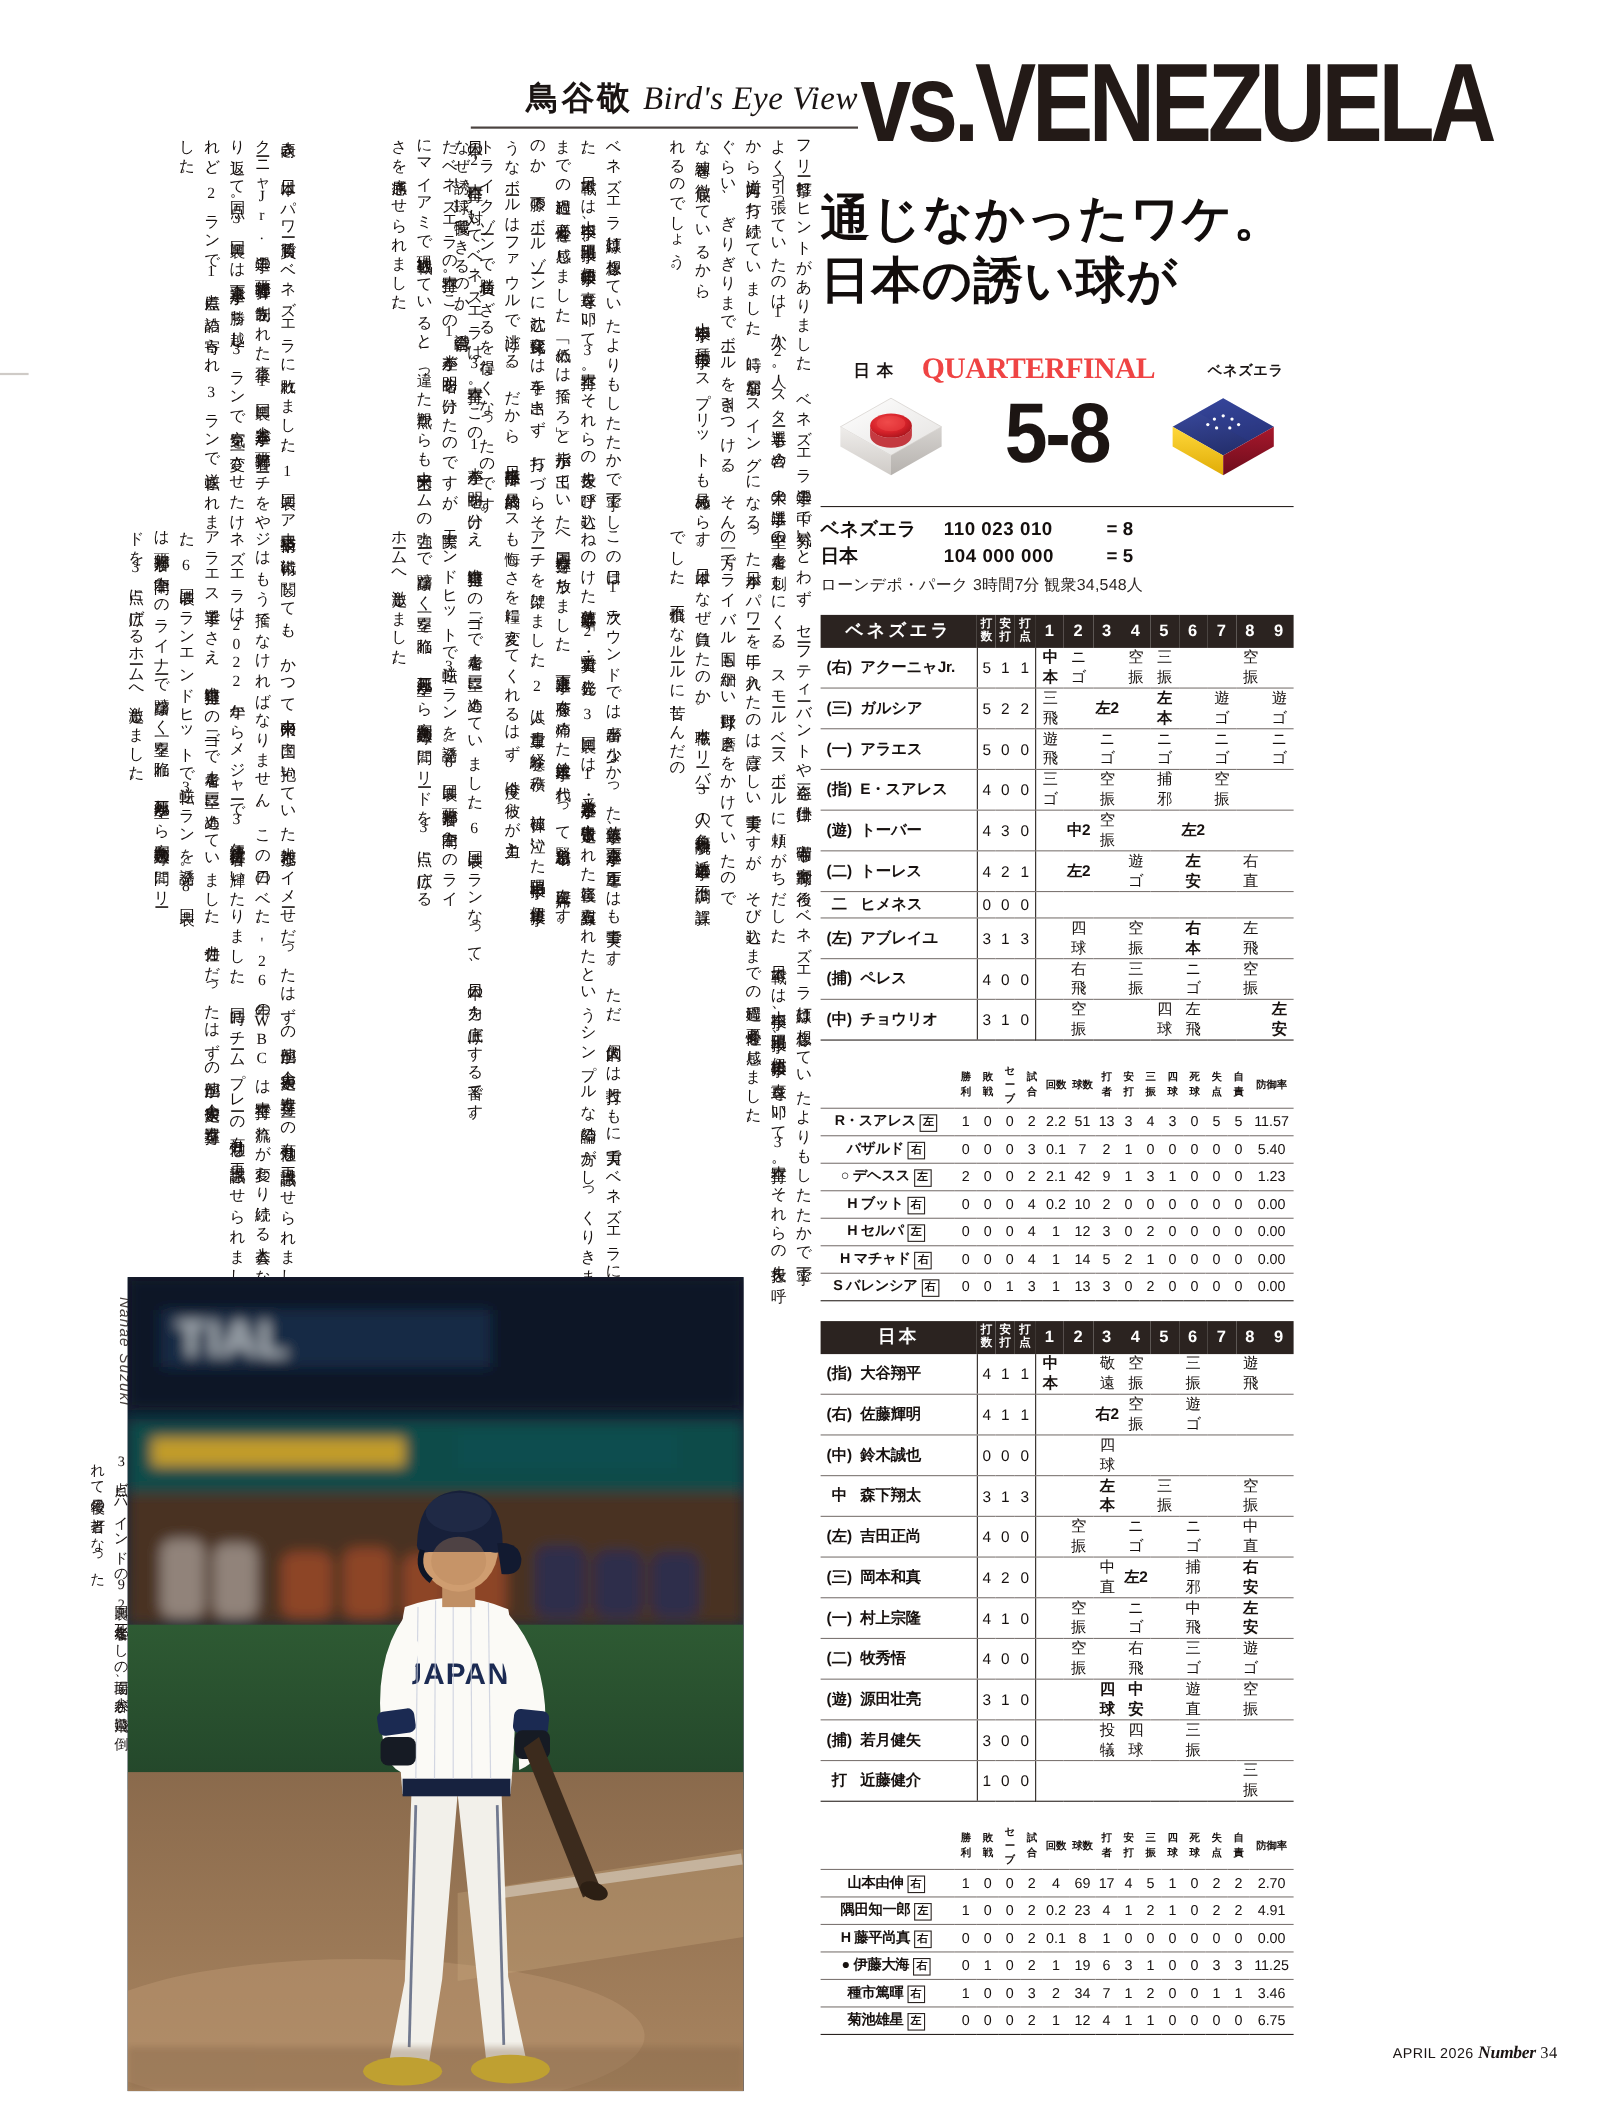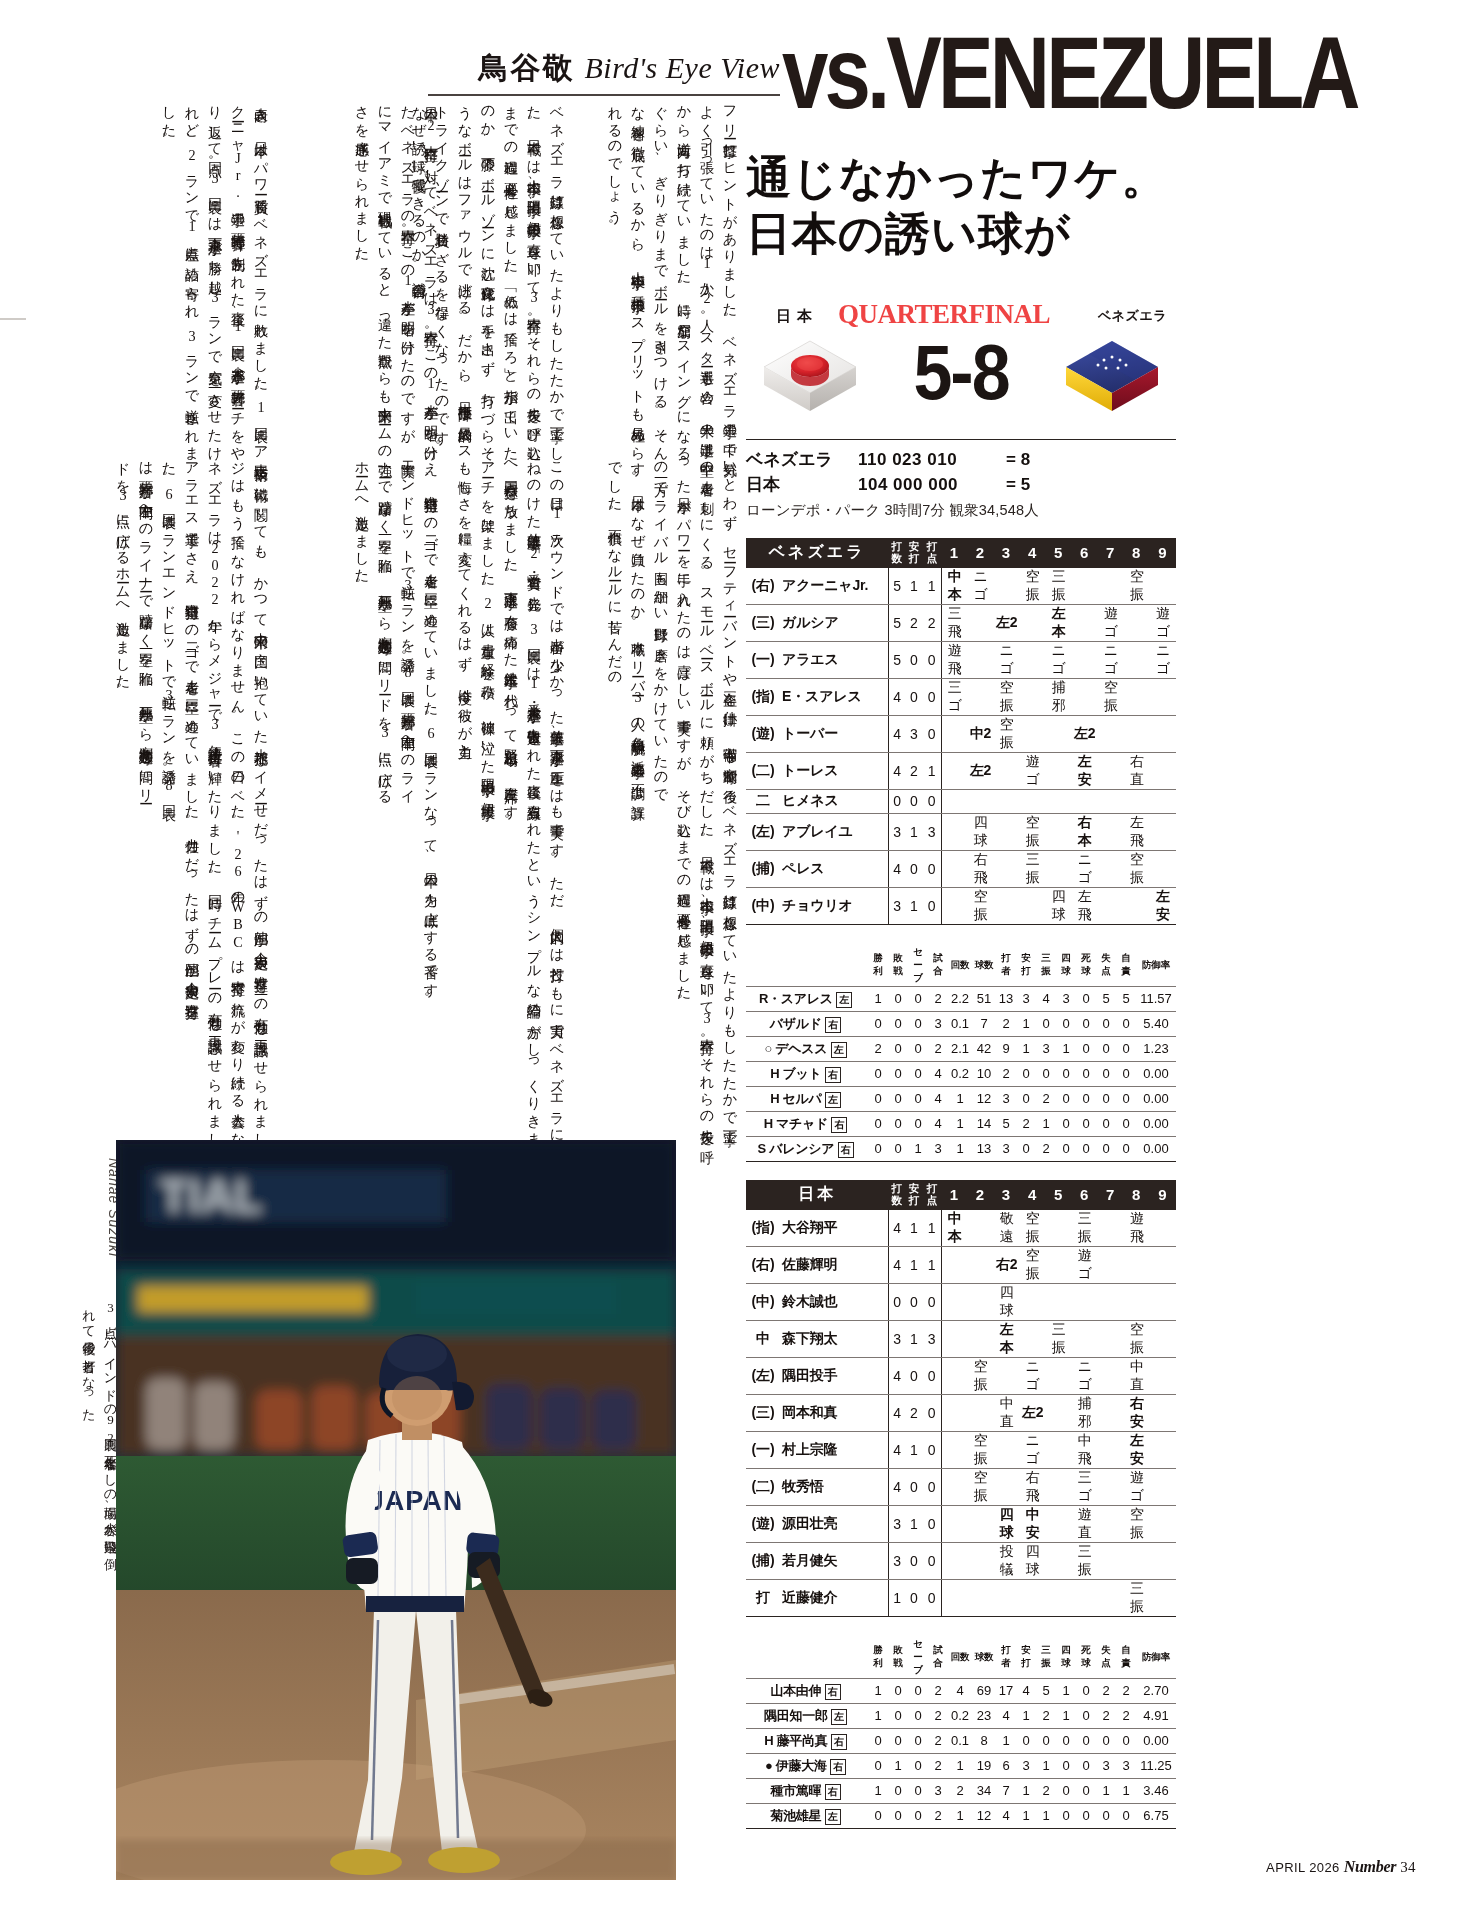--- a/index.html
+++ b/index.html
@@ -4,21 +4,21 @@
 <style>
   html,body{margin:0;padding:0;}
   body{
     width:1472px;height:1920px;
     background:#ffffff;
     font-family:"Liberation Sans","DejaVu Sans",sans-serif;
     position:relative;
     overflow:hidden;
     color:#1a1413;
   }
-  .page{position:absolute;inset:0;}
+  .page{position:absolute;inset:0;margin-top:21px;}
 
   
   .bleed-left{position:absolute;left:0;top:0;width:28px;height:1920px;background:#fff;}
   .bleed-mark{position:absolute;left:0;top:318px;width:26px;height:2px;background:#cfcbc7;}
 
   
   .masthead{position:absolute;left:410px;top:22px;width:1030px;height:108px;}
   .mast-left{position:absolute;left:0;top:26px;width:370px;text-align:right;}
   .mast-jp{
     font-family:"Liberation Serif","DejaVu Serif",serif;
@@ -794,21 +794,21 @@
             <td class="pa hit">左本</td>
             <td class="pa"></td>
             <td class="pa">三振</td>
             <td class="pa"></td>
             <td class="pa"></td>
             <td class="pa">空振</td>
             <td class="pa"></td>
           </tr>
           <tr class="brow">
             <td class="pos">(左)</td>
-            <td class="pname">隅田投手</td>
+            <td class="pname">吉田正尚</td>
             <td class="num first">4</td>
             <td class="num">0</td>
             <td class="num ab-sep">0</td>
             <td class="pa"></td>
             <td class="pa">空振</td>
             <td class="pa"></td>
             <td class="pa">ニゴ</td>
             <td class="pa"></td>
             <td class="pa">ニゴ</td>
             <td class="pa"></td>

